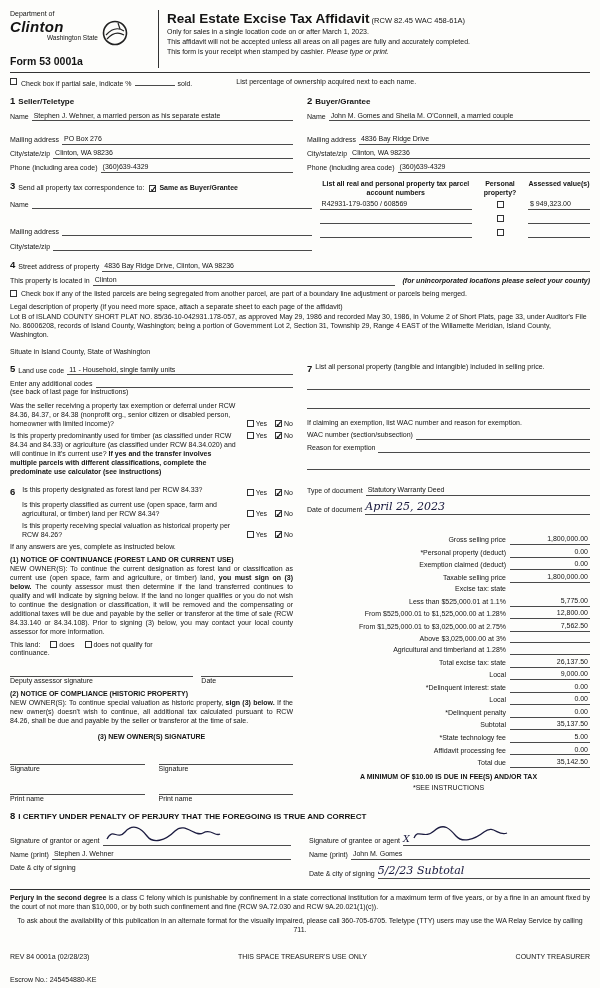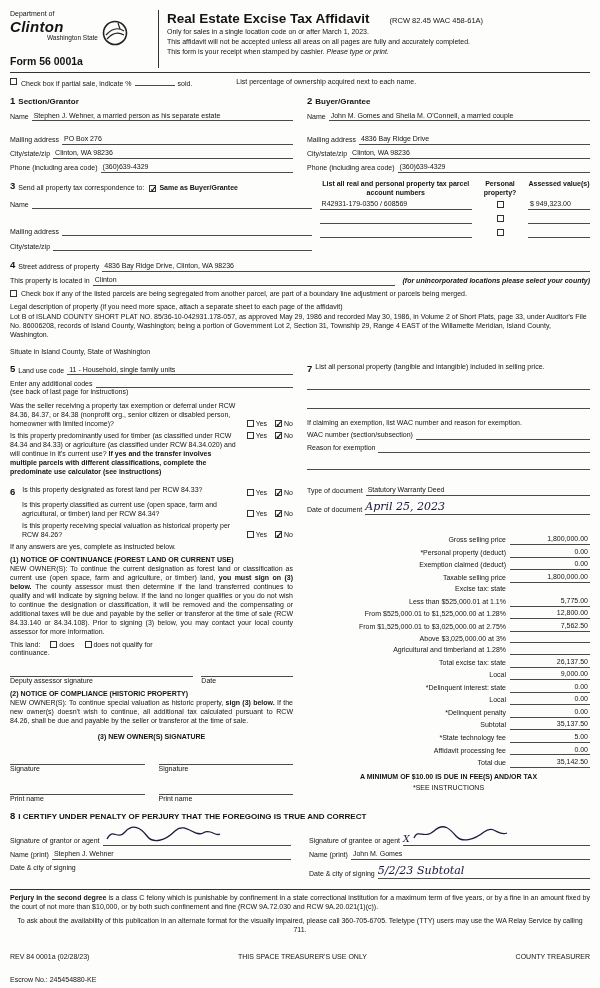--- a/index.html
+++ b/index.html
@@ -30,21 +30,21 @@
   
   .hdr { display:flex; margin-bottom:2px; }
   .hdr-left { width:148px; padding-right:6px; }
   .logo-row { display:flex; align-items:flex-start; gap:4px; }
   .dept-of { font-size:7px; }
   .revenue { font-weight:bold; font-style:italic; font-size:15px; letter-spacing:0.3px; line-height:1; }
   .wa-state { font-size:6.5px; text-align:right; width:88px; }
   .logo-mark { flex:none; margin-top:1px; }
   .form-number { font-weight:bold; font-size:10.5px; margin-top:9px; }
   .hdr-right { flex:1; border-left:1px solid #333; padding-left:8px; }
-  .title-line { display:flex; align-items:baseline; gap:20px; }
+  .title-line { display:flex; align-items:baseline; gap:2px; }
   .main-title { font-weight:bold; font-size:13.5px; }
   .title-ref { font-size:7.5px; }
   .hdr-note { font-size:7px; margin-top:1px; }
 
   
   .partial { display:flex; gap:4px; margin:5px 0 6px 0; }
   .partial .mini-line { display:inline-block; width:40px; border-bottom:0.8px solid #4a4a4a; height:8px; margin:0 3px; }
   .partial-right { margin-left:40px; }
 
   
@@ -104,21 +104,21 @@
           <div class="revenue">Clinton</div>
           <div class="wa-state">Washington State</div>
         </div>
         <svg class="logo-mark" width="26" height="26" viewBox="0 0 26 26">
           <circle cx="13" cy="13" r="11.5" fill="none" stroke="#222" stroke-width="1.6"></circle>
           <path d="M4 15 Q13 5 22 11" fill="none" stroke="#222" stroke-width="1.2"></path>
           <path d="M5 19 Q13 10 22 15" fill="none" stroke="#222" stroke-width="1.2"></path>
           <path d="M16 3 L18 9" fill="none" stroke="#222" stroke-width="1.2"></path>
         </svg>
       </div>
-      <div class="form-number">Form 56 0001a</div>
+      <div class="form-number">Form 53 0001a</div>
     </div>
     <div class="hdr-right">
       <div class="title-line">
         <span class="main-title">Real Estate Excise Tax Affidavit</span>
         <span class="title-ref">(RCW 82.45 WAC 458-61A)</span>
       </div>
       <div class="hdr-note">Only for sales in a single location code on or after March 1, 2023.</div>
       <div class="hdr-note">This affidavit will not be accepted unless all areas on all pages are fully and accurately completed.</div>
       <div class="hdr-note"><span>This form is your receipt when stamped by cashier. </span><span class="italic">Please type or print.</span></div>
     </div>
@@ -128,21 +128,21 @@
   <div class="partial">
     <span class="cb"></span>
     <span><span>Check box if partial sale, indicate %</span><span class="mini-line"></span><span>sold.</span></span>
     <span class="partial-right">List percentage of ownership acquired next to each name.</span>
   </div>
 
   <div class="two-col">
     <div>
       <div class="fline">
           <span class="secnum">1</span>
-          <span class="sec-head">Section/Grantor</span>
+          <span class="sec-head">Seller/Teletype</span>
         </div>
       <div class="fline">
           <span class="lbl">Name</span>
           <span class="u fill val">Stephen J. Wehner, a married person as his separate estate</span>
         </div>
       <div style="height:10px"></div>
       <div class="fline">
           <span class="lbl">Mailing address</span>
           <span class="u fill val">PO Box 276</span>
         </div>

